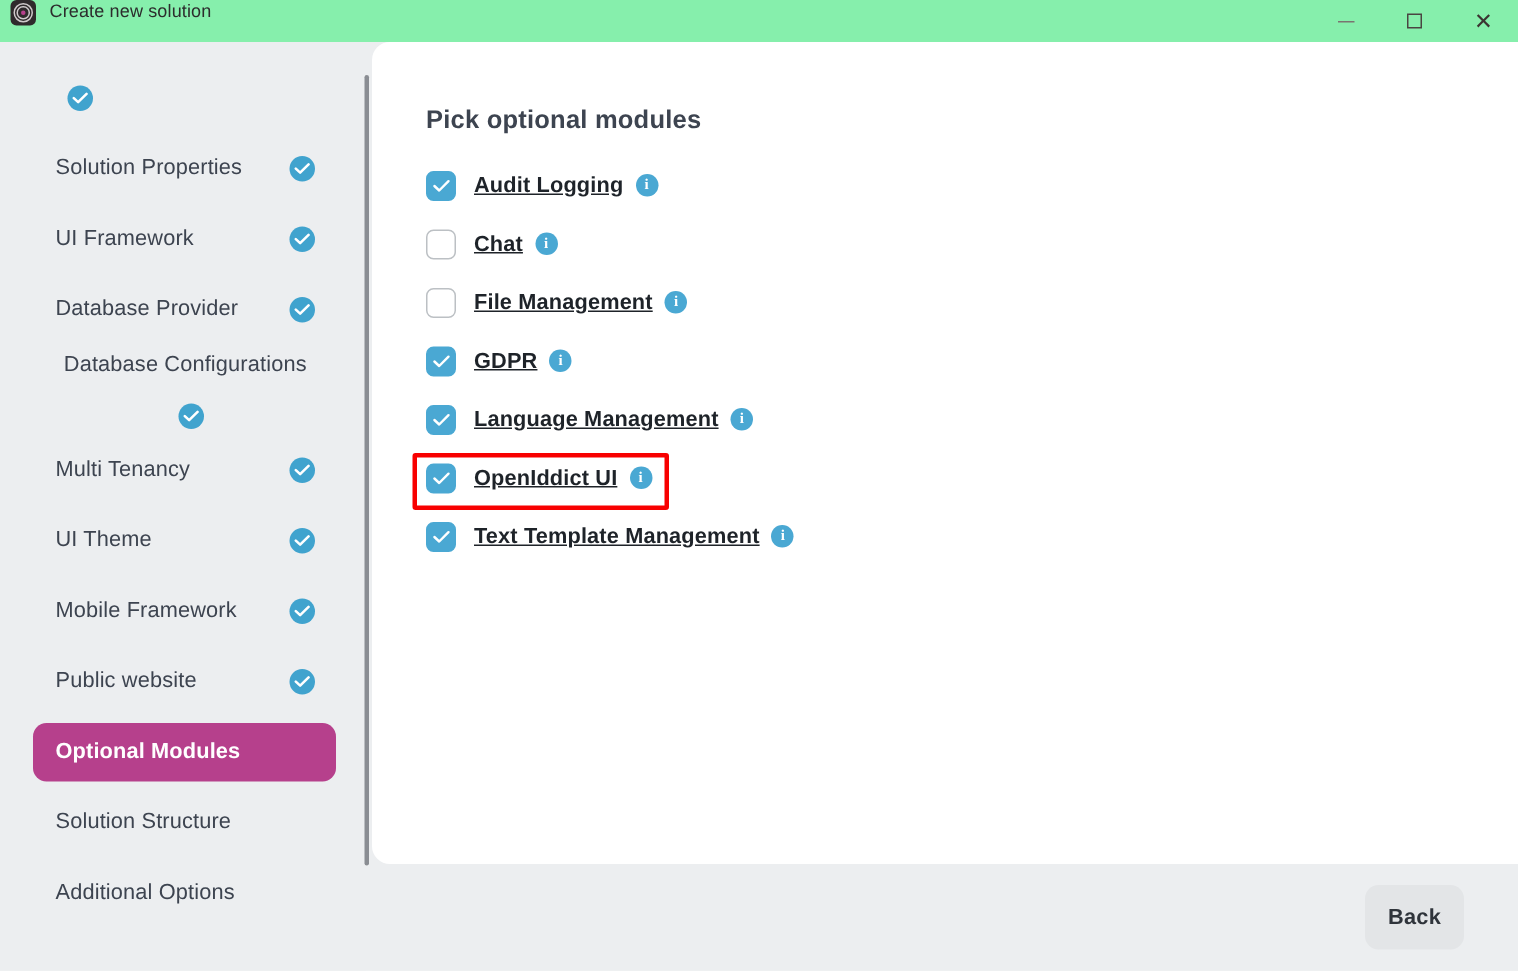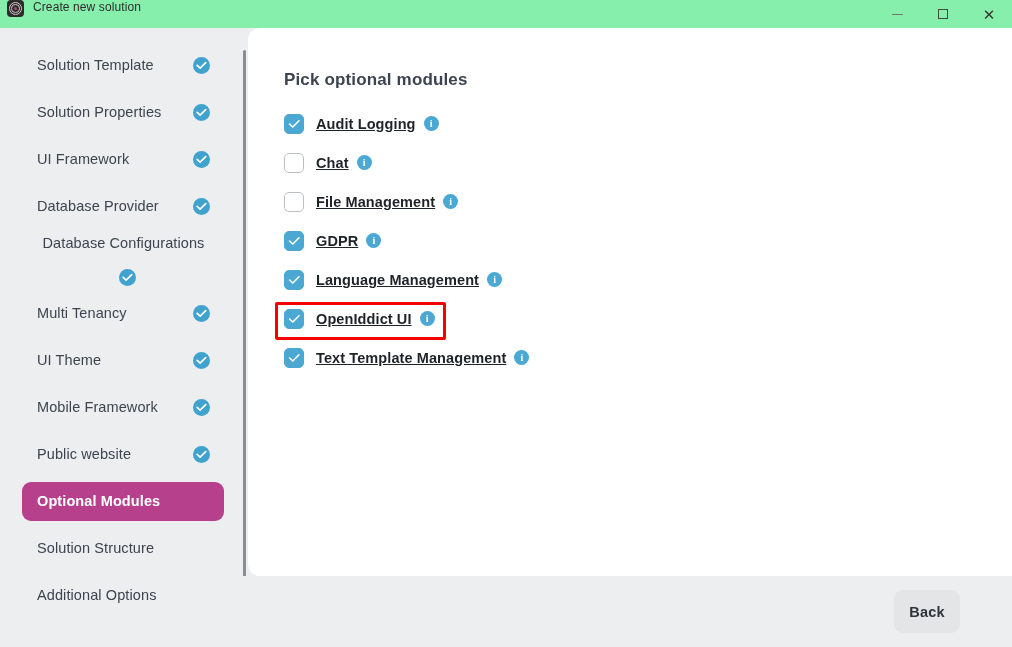--- a/index.html
+++ b/index.html
@@ -177,21 +177,21 @@
     left: 275px; top: 302px;
     width: 171px; height: 38px;
     border: 3px solid #f80000;
     border-radius: 2px;
     pointer-events: none;
   }
 
   
   .footer {
     position: absolute;
-    left: 232px; top: 576px;
+    left: 248px; top: 576px;
     width: 764px; height: 71px;
     background: #eceef0;
     display: flex; align-items: center; justify-content: flex-end;
     padding-right: 18px;
     gap: 44px;
   }
   .btn {
     height: 43px;
     border-radius: 9px;
     border: none;
@@ -236,21 +236,20 @@
         <div class="glyph-max"></div>
       </div>
       <div class="win-btn close">
         <div class="glyph-close">✕</div>
       </div>
     </div>
   </div>
 
   <div class="sidebar" id="sidebar">
       <div class="nav-item">
-        <div class="nav-label">Solution Template</div>
         <div class="check-badge">
           <svg width="11" height="9" viewBox="0 0 11 9">
             <path d="M1.2 4.4 L4.1 7.1 L9.7 1.6" fill="none" stroke="#ffffff" stroke-width="1.7" stroke-linecap="round" stroke-linejoin="round"></path>
           </svg>
         </div>
       </div>
       <div class="nav-item">
         <div class="nav-label">Solution Properties</div>
         <div class="check-badge">
           <svg width="11" height="9" viewBox="0 0 11 9">

